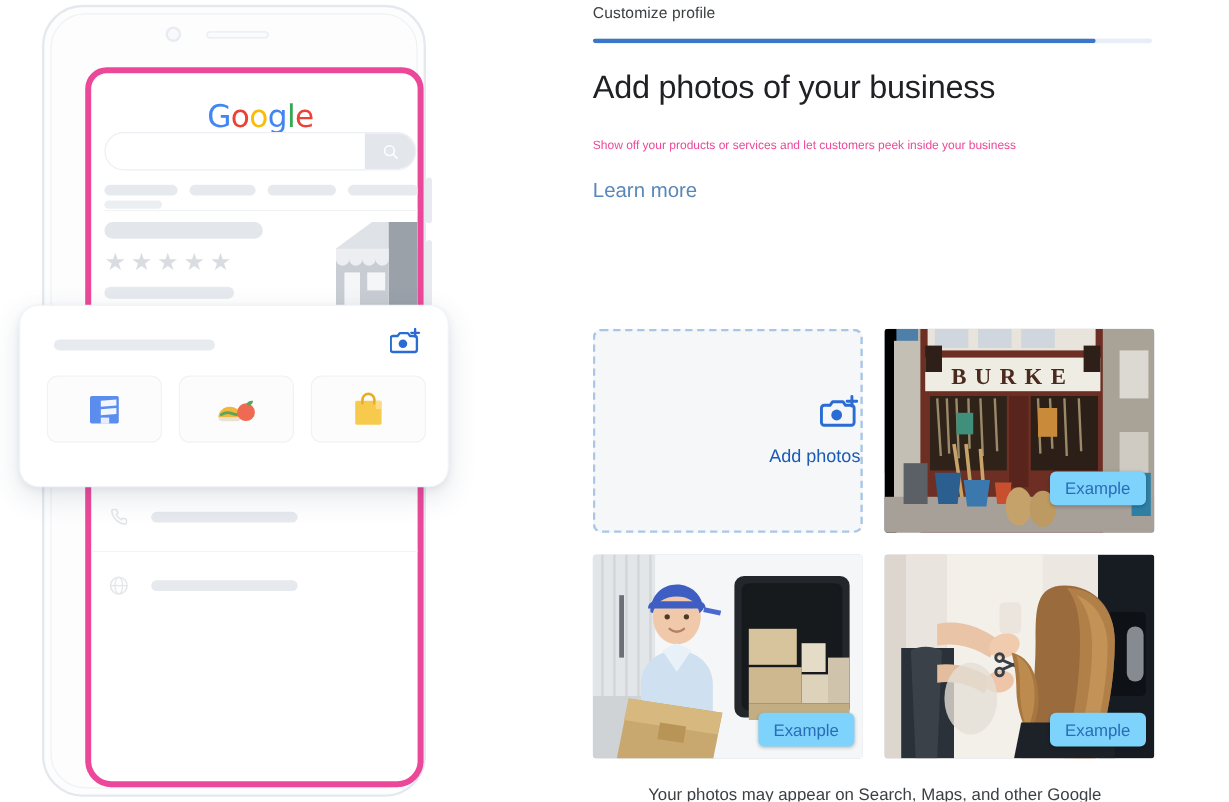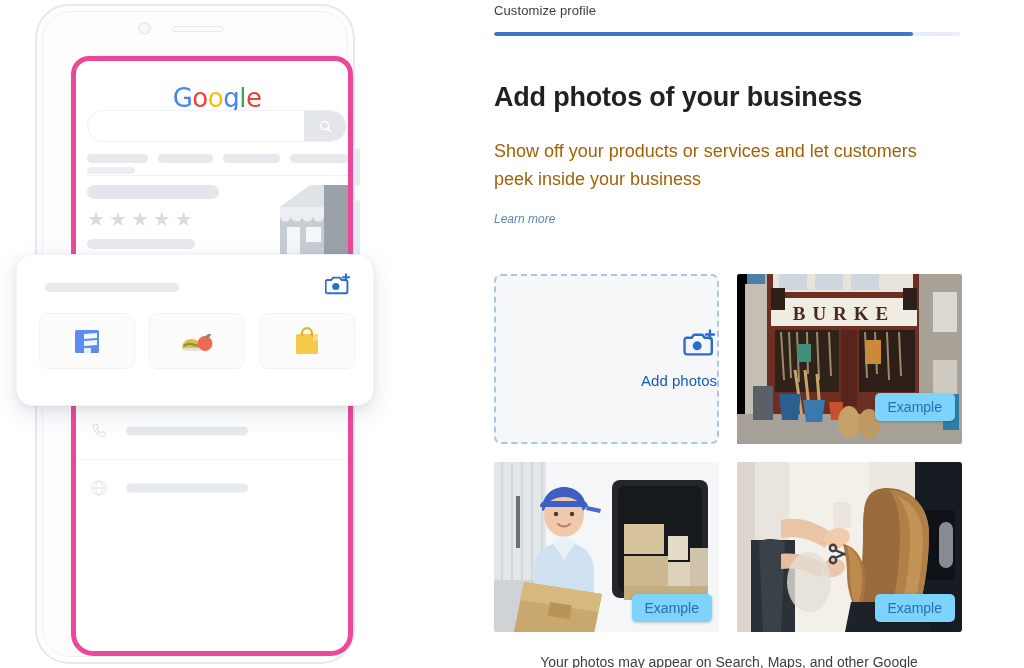--- a/index.html
+++ b/index.html
@@ -162,33 +162,33 @@
     letter-spacing: .1px; padding-top: 3px;
   }
   .progress-track {
     margin-top: 14px;
     width: 466px; height: 4px;
     background: #e8eef7; border-radius: 2px; overflow: hidden;
   }
   .progress-fill { height: 100%; background: #3b76c8; border-radius: 2px; }
 
   .headline {
-    margin-top: 45px;
-    font-size: 27px; font-weight: 700; color: #202124;
+    margin-top: 21px;
+    font-size: 27px; font-weight: 400; color: #202124;
     letter-spacing: -0.2px; line-height: 1.2;
   }
   .subtext {
     margin-top: 25px;
-    font-size: 18px; color: #a16207; line-height: 1.52;
+    font-size: 10px; color: #ec4899; line-height: 1.52;
     width: 445px;
   }
   .learn-more {
     display: inline-block;
     margin-top: 19px;
-    font-size: 12px; color: #5b87b8; text-decoration: none; font-style: italic;
+    font-size: 17px; color: #5b87b8; text-decoration: none;
   }
 
   
   .photo-grid {
     position: absolute; left: 24px; top: 274px;
     width: 470px;
     display: grid;
     grid-template-columns: 225px 225px;
     grid-gap: 18px 18px;
   }

